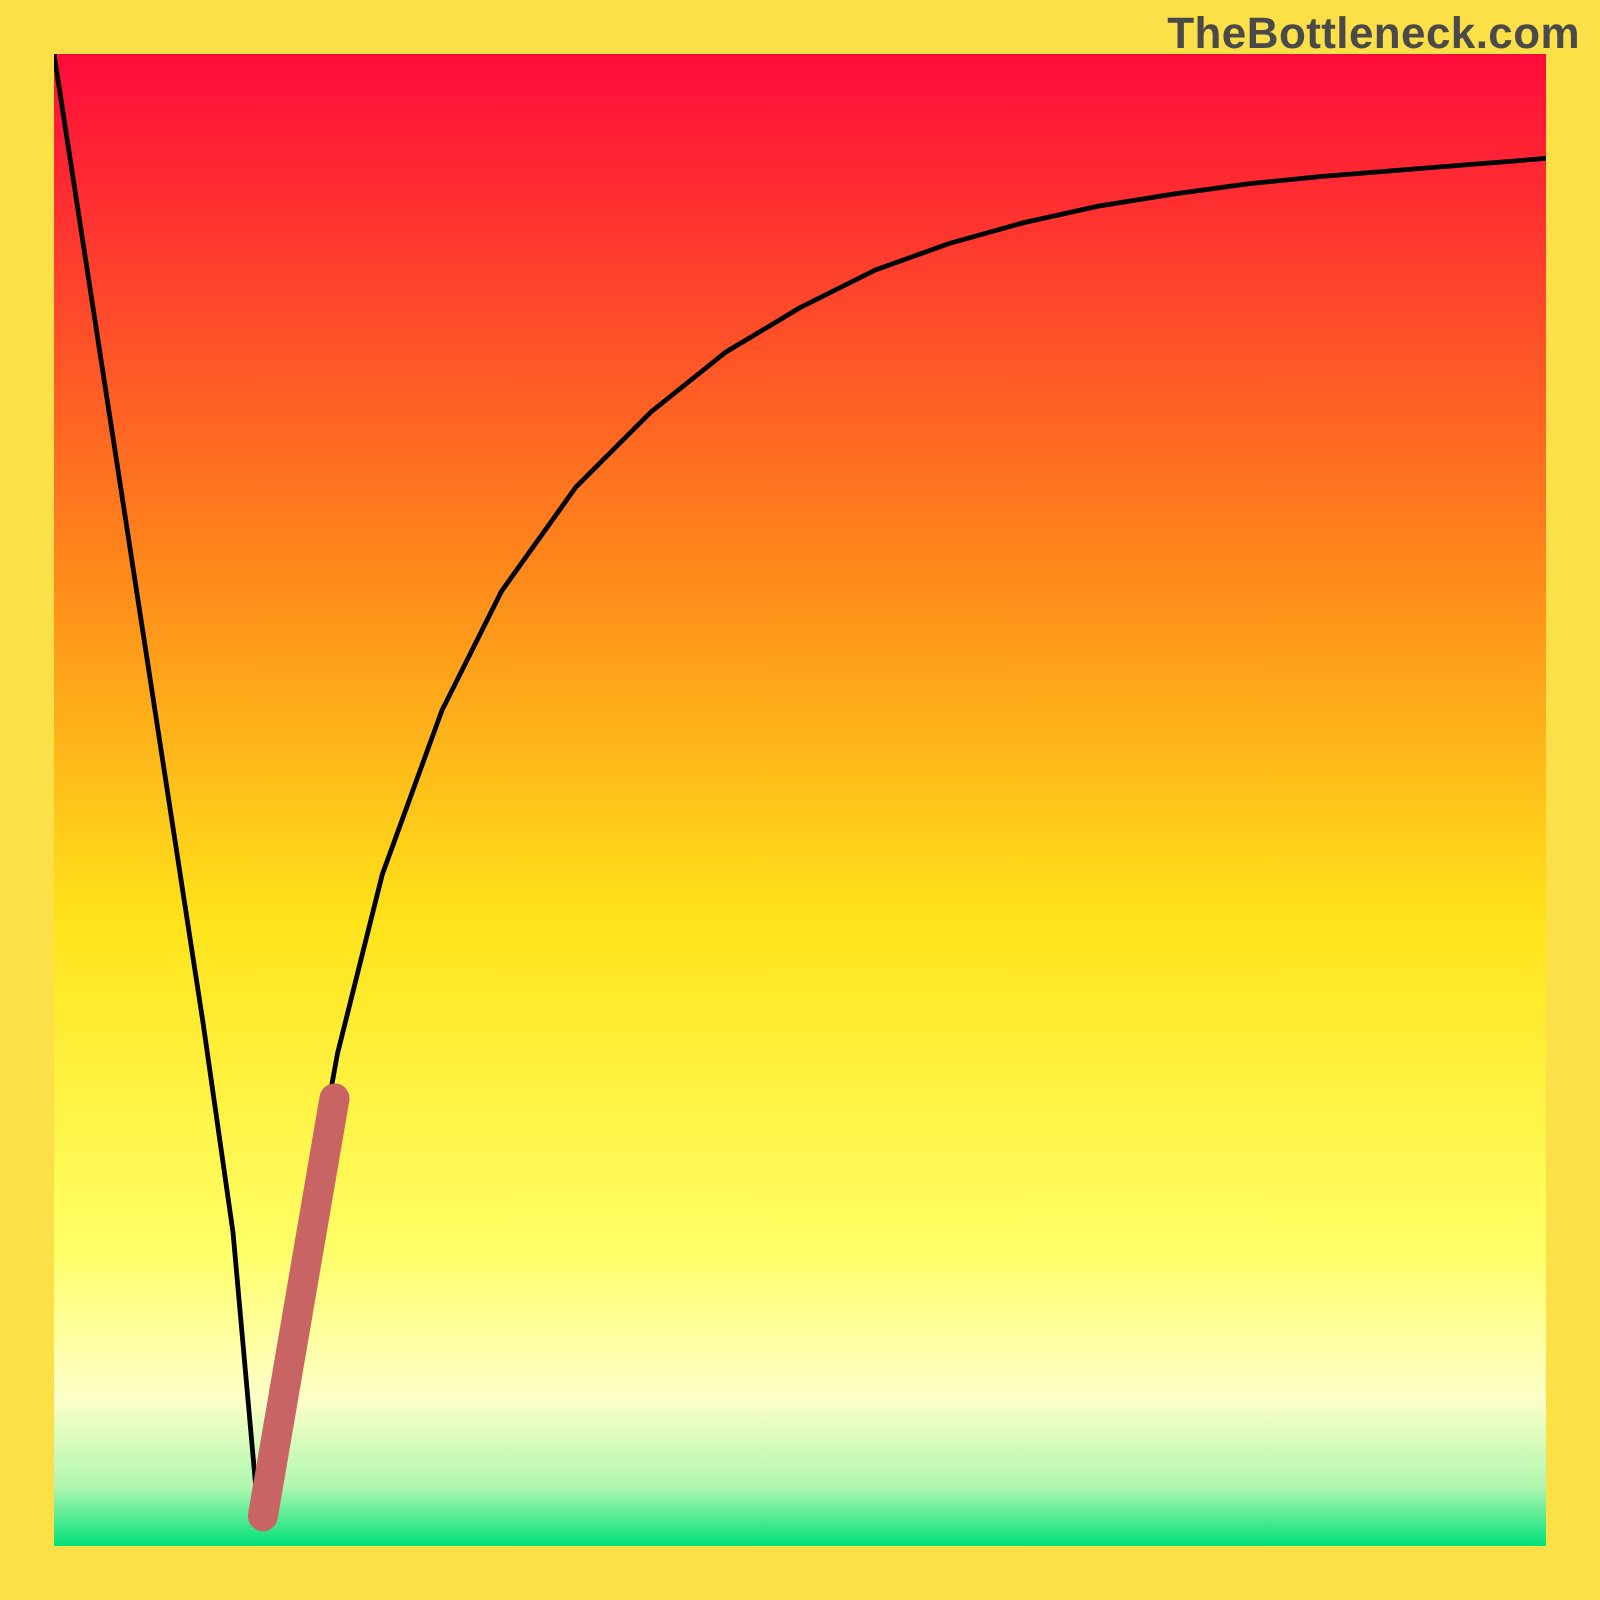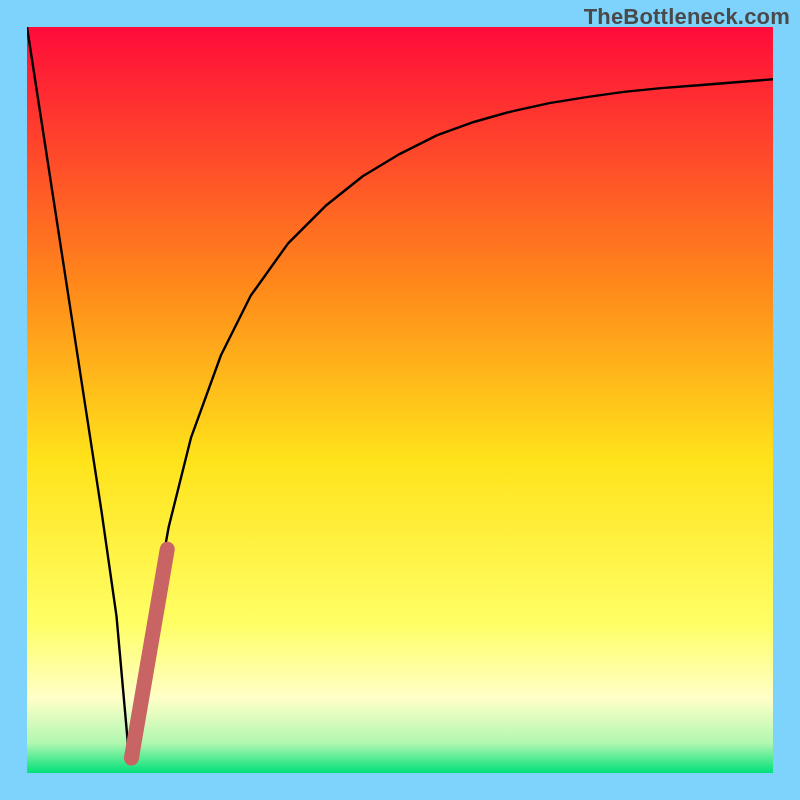--- a/index.html
+++ b/index.html
@@ -10,21 +10,21 @@
     background: #000;
     font-family: Arial, Helvetica, sans-serif;
     overflow: hidden;
   }
   .frame {
     position: absolute;
     top: 0;
     left: 0;
     width: 800px;
     height: 800px;
-    background: #7dd3fc;
+    background: #fde047;
   }
   .watermark {
     position: absolute;
     top: 4px;
     right: 10px;
     color: #4a4a4a;
     font-size: 22px;
     font-weight: 600;
     letter-spacing: 0.2px;
   }

